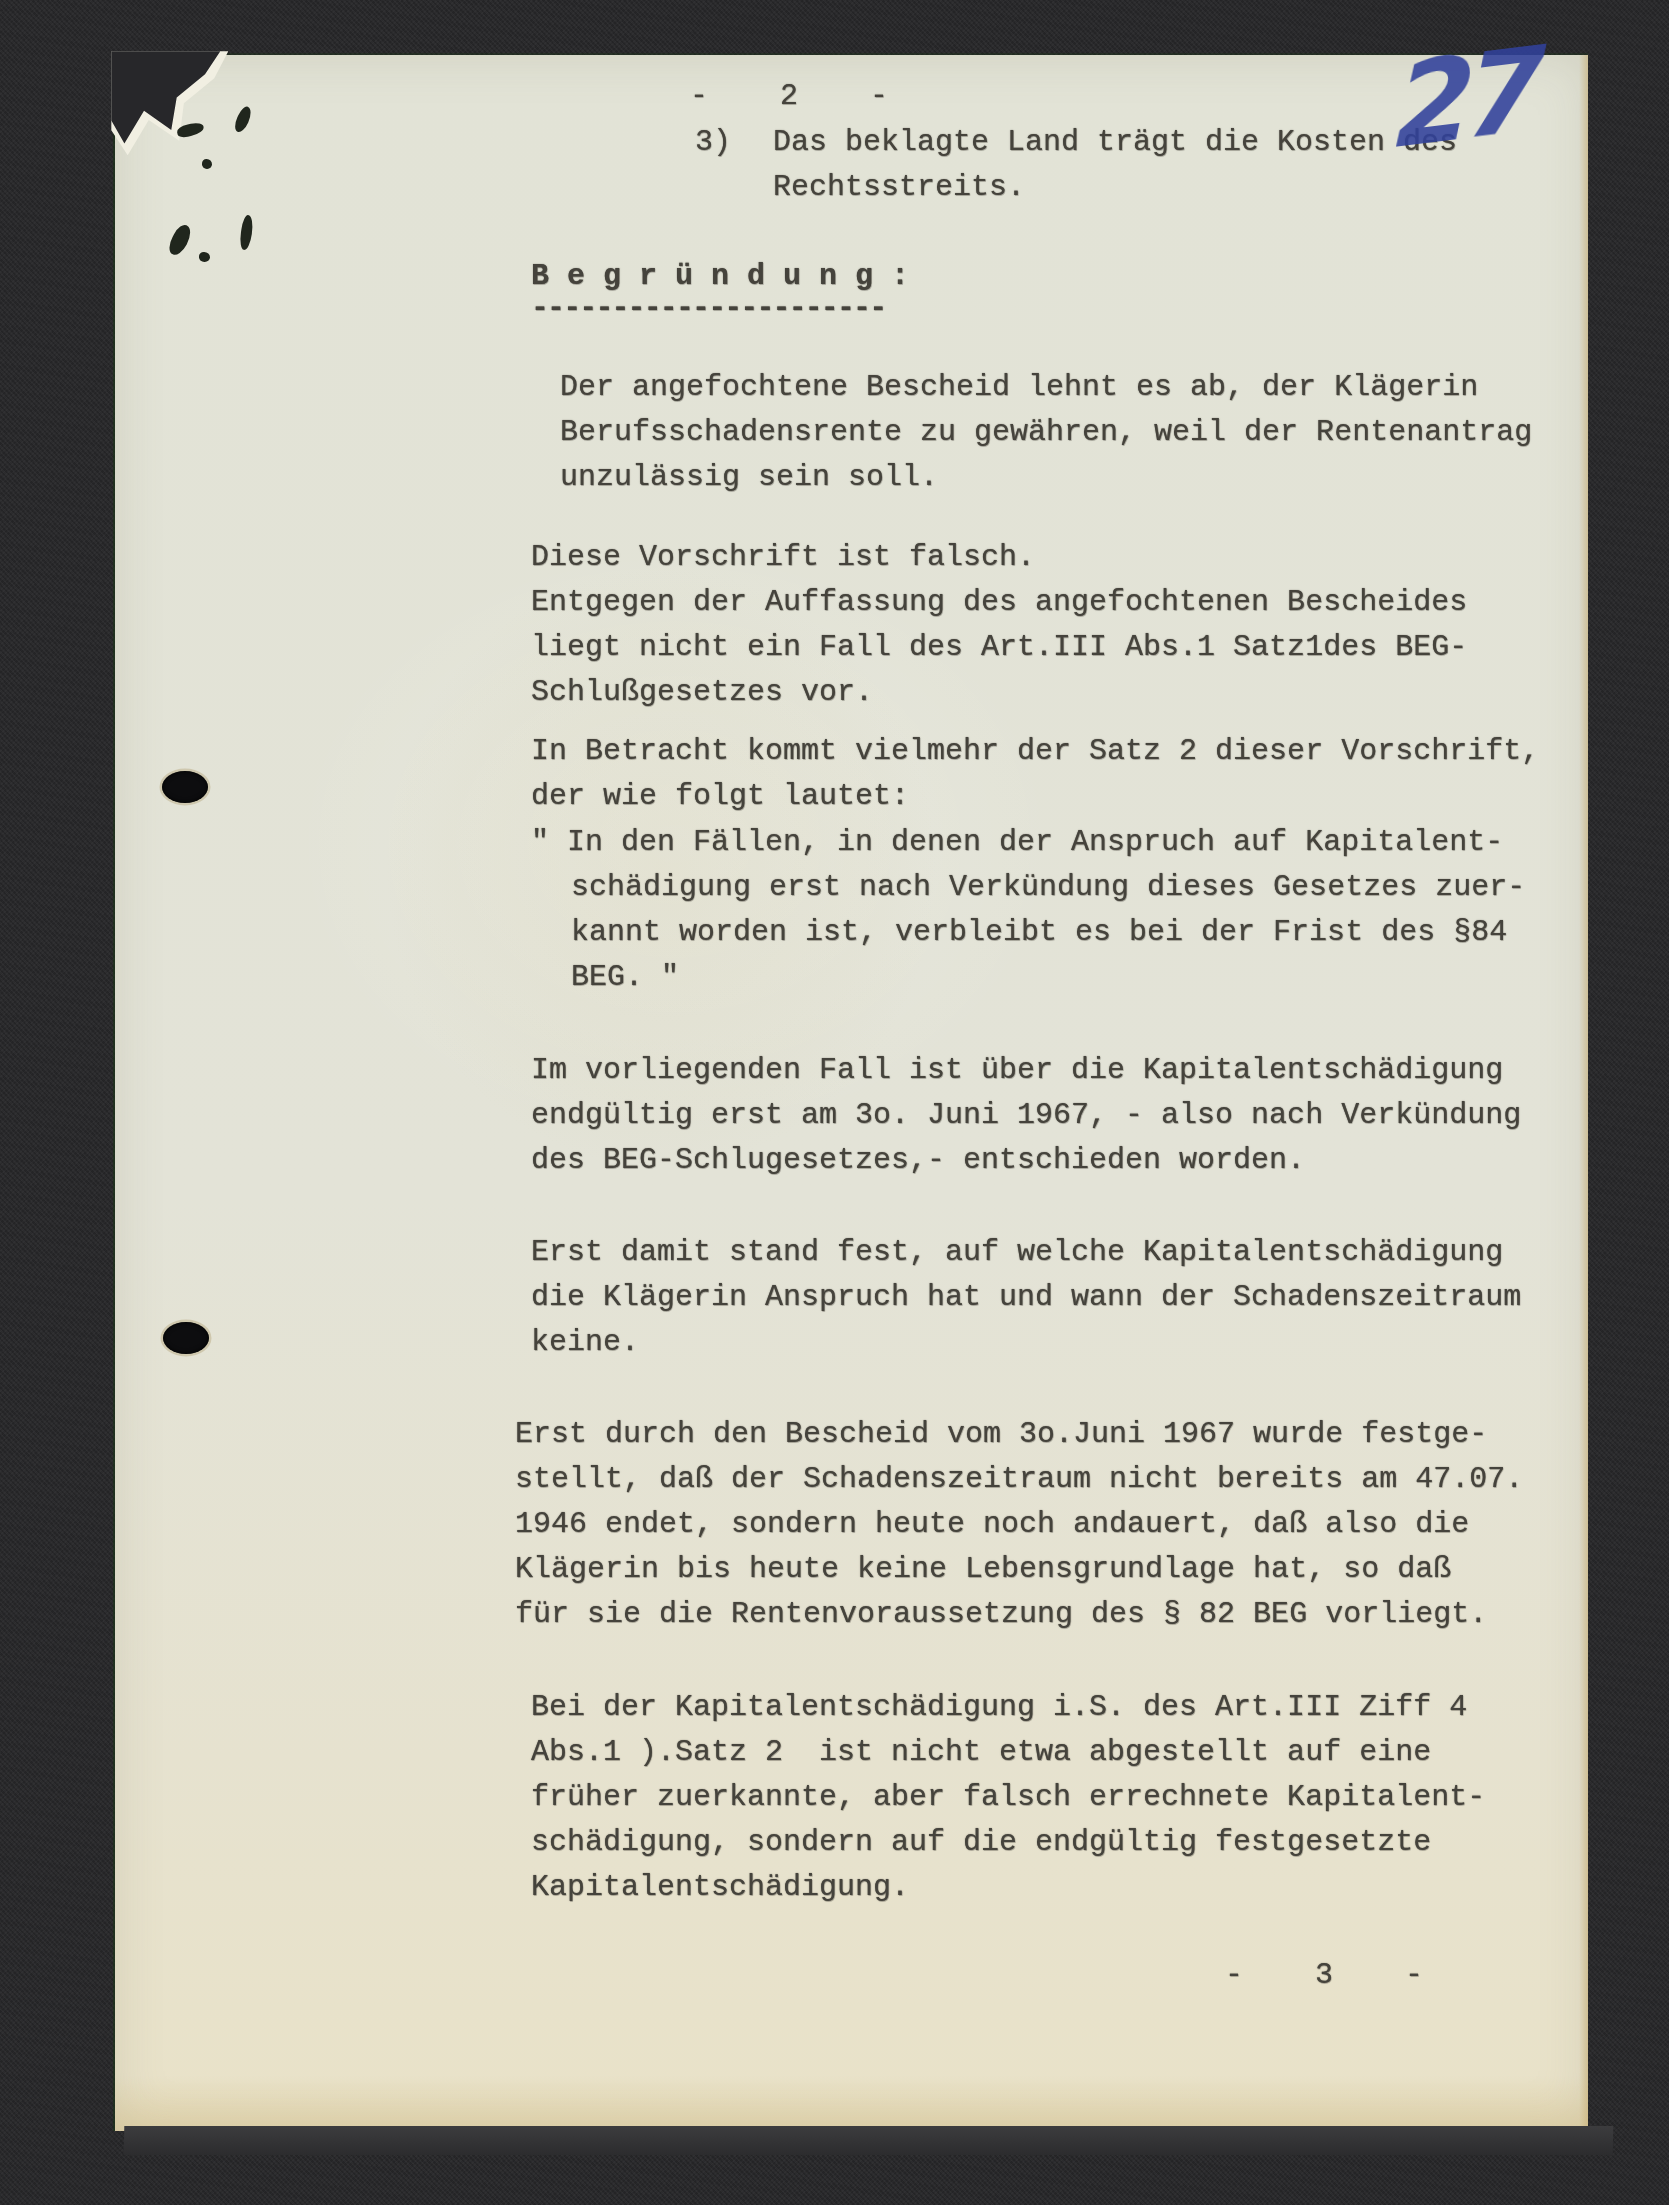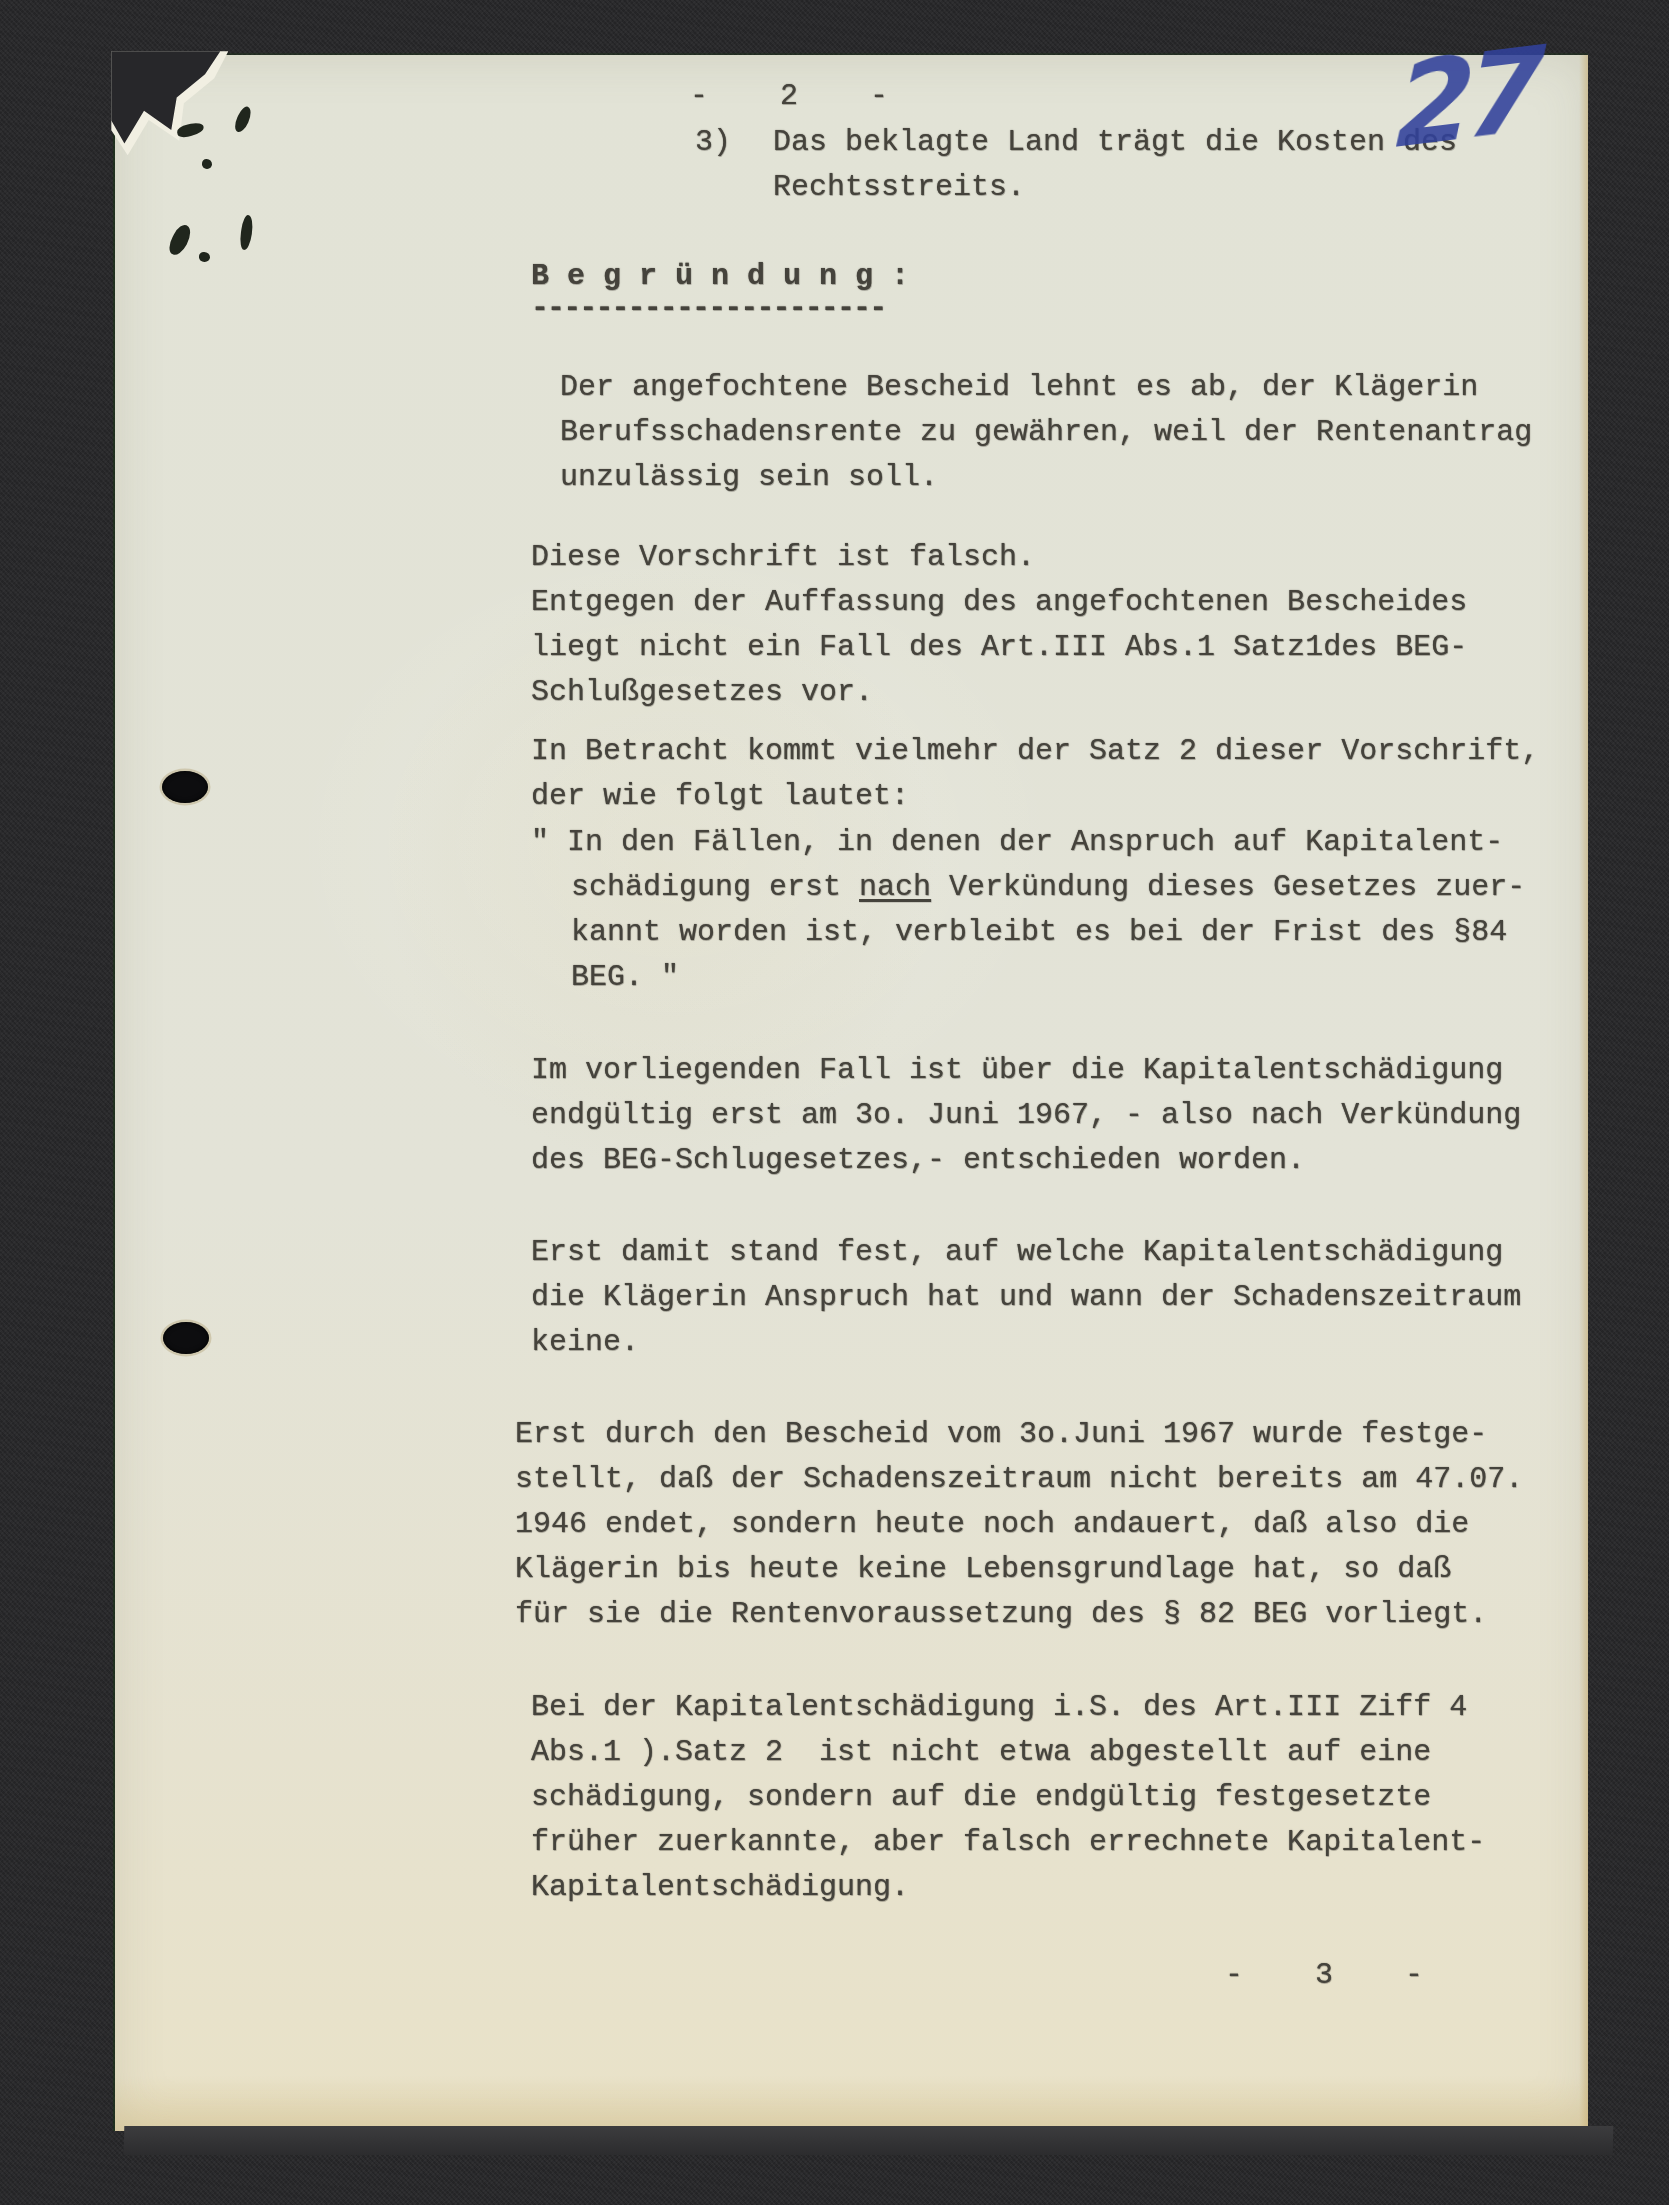--- a/index.html
+++ b/index.html
@@ -35,21 +35,21 @@
   }
   .watermark{
     position:absolute;left:267px;top:509px;width:558px;height:608px;
     background:radial-gradient(ellipse at center, rgba(205,195,150,.16), rgba(205,195,150,.05) 55%, rgba(205,195,150,0) 70%);
     border-radius:50%;
   }
   .typed{color:#45433c; text-shadow:0 0 1.2px rgba(65,62,54,.75), 0.6px 0.6px 0.6px rgba(65,62,54,.28); filter:blur(0.3px);}
   .block{position:absolute;font-size:30px;line-height:45px;}
   .line{white-space:pre;}
   .indent{padding-left:40px;}
-  .u{text-decoration:underline;text-underline-offset:3.7px;text-decoration-thickness:2.5px;margin-top:17px;}
+  .u{text-underline-offset:3.7px;text-decoration-thickness:2.5px;margin-top:17px;}
   .heading-underline{letter-spacing:-1.9px;font-weight:bold;}
   .hand{
     position:absolute;left:1396px;top:32px;
     font-family:"DejaVu Sans",sans-serif;font-style:italic;font-weight:bold;
     font-size:114px;color:#31419b;transform:rotate(-7deg) skewX(-9deg);
     opacity:.88;filter:blur(0.2px);letter-spacing:-8.7px;
   }
   .hole{
     position:absolute;width:46px;height:32px;border-radius:50%;
     background:#0d0d0f;
@@ -150,22 +150,22 @@
       <div class="line">Erst durch den Bescheid vom 3o.Juni 1967 wurde festge-</div>
       <div class="line">stellt, daß der Schadenszeitraum nicht bereits am 47.07.</div>
       <div class="line">1946 endet, sondern heute noch andauert, daß also die</div>
       <div class="line">Klägerin bis heute keine Lebensgrundlage hat, so daß</div>
       <div class="line">für sie die Rentenvoraussetzung des § 82 BEG vorliegt.</div>
     </div>
 
     <div class="block typed" style="left:416px;top:1630px;">
       <div class="line">Bei der Kapitalentschädigung i.S. des Art.III Ziff 4</div>
       <div class="line">Abs.1 ).Satz 2  ist nicht etwa abgestellt auf eine</div>
+      <div class="line">früher zuerkannte, aber falsch errechnete Kapitalent-</div>
       <div class="line">schädigung, sondern auf die endgültig festgesetzte</div>
-      <div class="line">früher zuerkannte, aber falsch errechnete Kapitalent-</div>
       <div class="line">Kapitalentschädigung.</div>
     </div>
 
     <div class="block typed line" style="left:1110px;top:1898px;">-    3    -</div>
 
   </div>
 
   <div class="paper-shadow"></div>
 
   <div class="hand">27</div>

